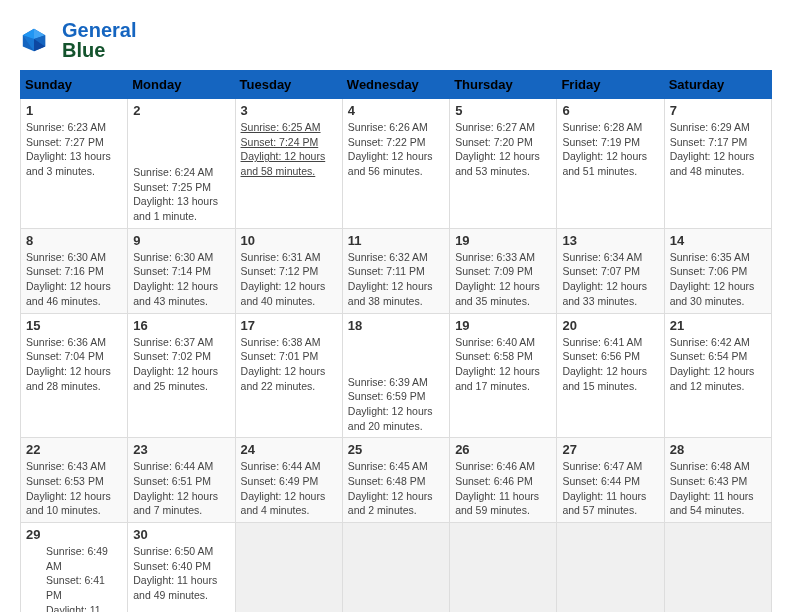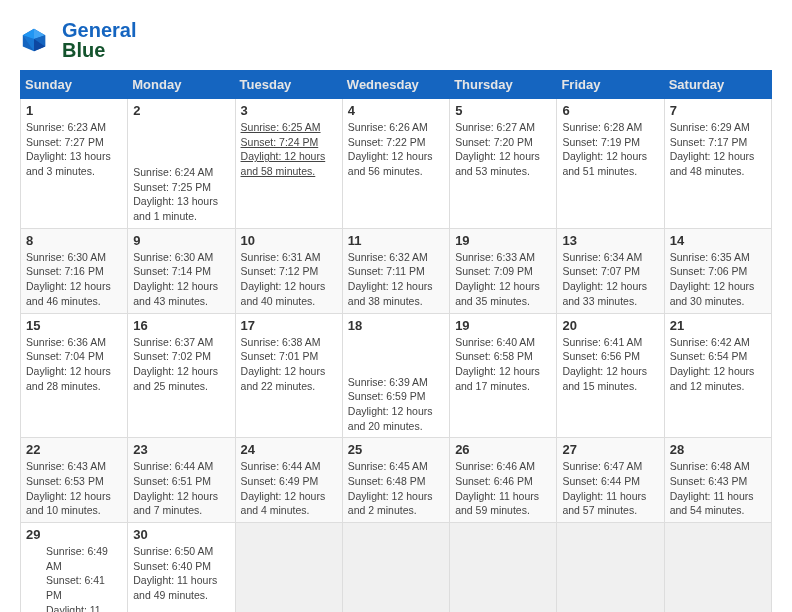--- a/index.html
+++ b/index.html
@@ -46,21 +46,21 @@
       font-size: 14px;
       color: #555;
     }
     table {
       width: 100%;
       border-collapse: collapse;
       font-size: 11px;
     }
     thead tr th {
       background-color: #1565C0;
-      color: #e5e5e5;
+      color: #000000;
       padding: 6px 4px;
       text-align: left;
       font-size: 13px;
       font-weight: bold;
       border: 1px solid #1565C0;
     }
     tbody tr td {
       vertical-align: top;
       padding: 4px 5px;
       border: 1px solid #ddd;

